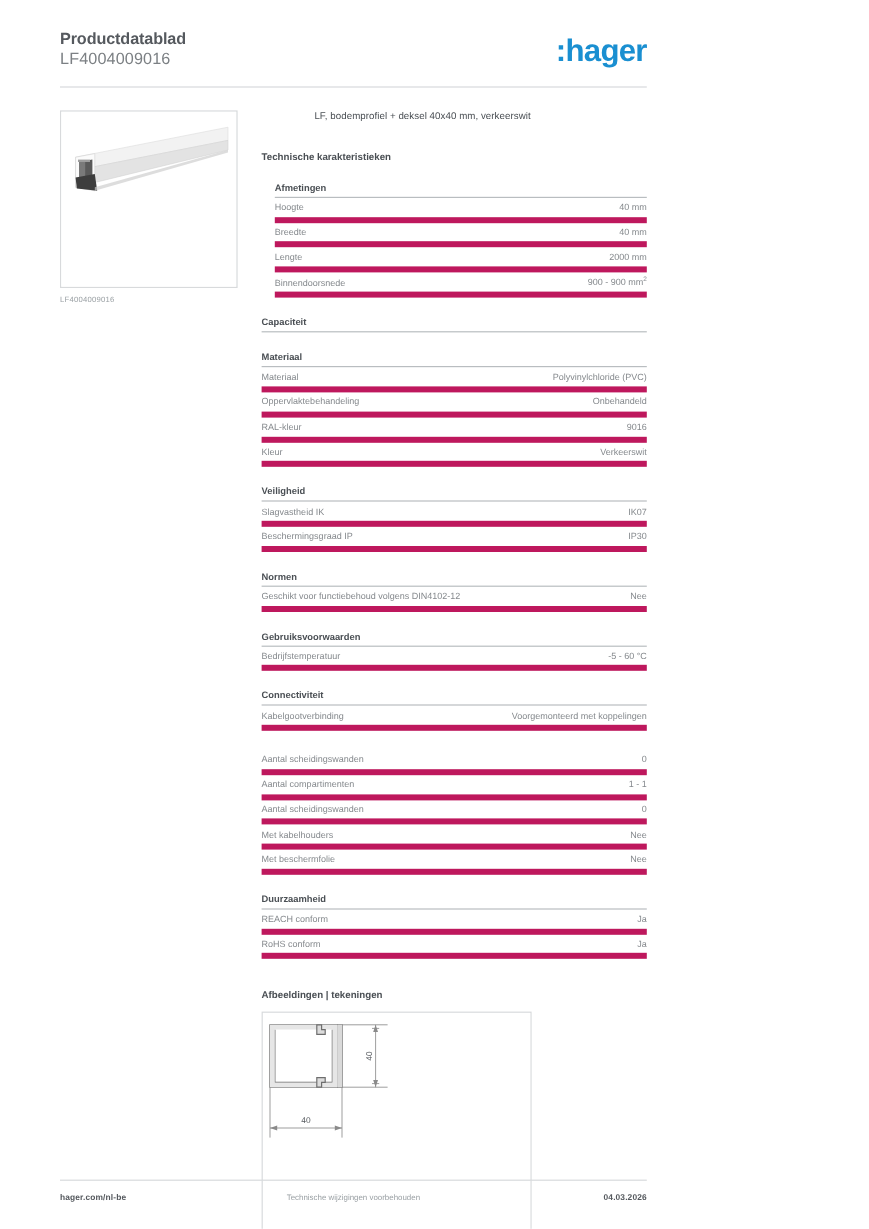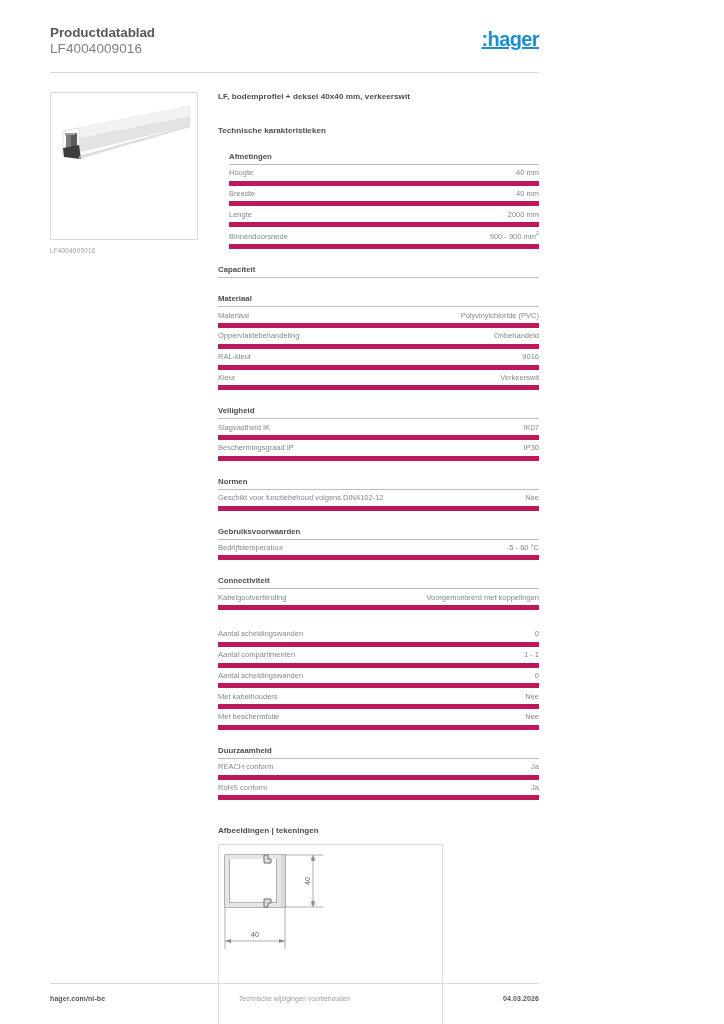--- a/index.html
+++ b/index.html
@@ -42,27 +42,26 @@
   }
 
   .doc-ref {
     font-size: 13.5px;
     font-weight: normal;
     color: #7c8084;
     letter-spacing: 0.1px;
   }
 
   .logo {
-    font-size: 20px;
+    font-size: 26px;
     font-weight: bold;
     color: #1a8fd1;
     letter-spacing: -0.6px;
     line-height: 1;
     padding-top: 4px;
-    text-decoration: underline;
   }
 
   .header-rule {
     margin-top: 14px;
     height: 1px;
     background: #d8dadc;
   }
 
   
   .body-wrap {
@@ -88,23 +87,24 @@
   .photo-caption {
     margin-top: 7px;
     font-size: 6.4px;
     color: #9aa0a4;
     letter-spacing: 0.2px;
   }
 
   
   .product-title {
     font-size: 8.1px;
-    font-weight: bold;
+    font-weight: normal;
     color: #4a4f54;
     letter-spacing: 0.05px;
+    margin-left: 44px;
   }
 
   .tech-heading {
     margin-top: 25px;
     font-size: 8.1px;
     font-weight: bold;
     color: #4a4f54;
   }
 
   

